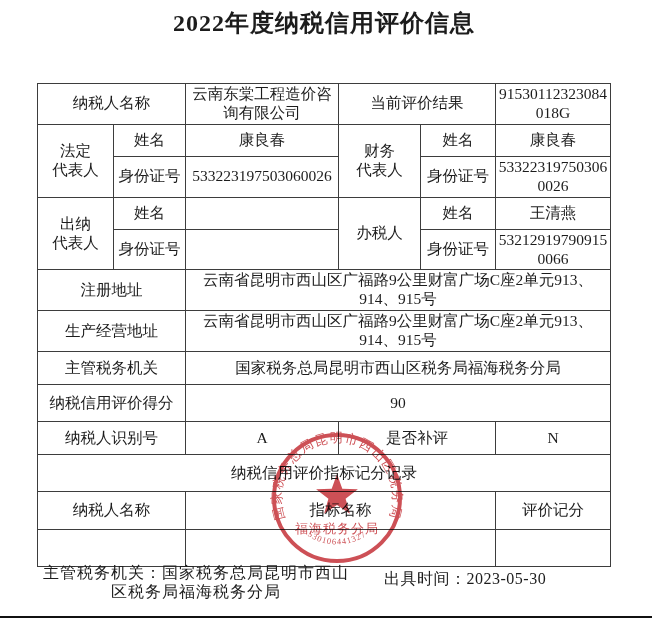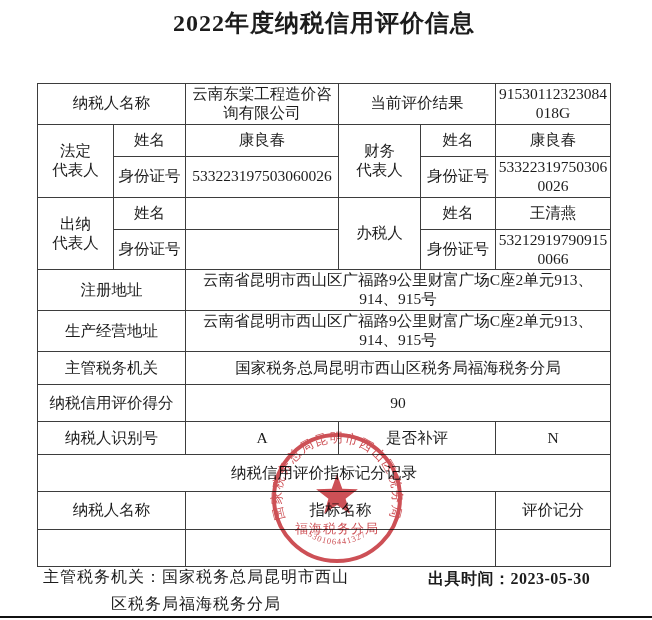--- a/index.html
+++ b/index.html
@@ -39,29 +39,28 @@
   tr.h38 { height: 38px; }
   tr.h37 { height: 37px; }
   tr.h33 { height: 33px; }
   td.num { word-break: break-all; }
   .footer-left {
     position: absolute;
     left: 40px; top: 563px; width: 312px;
     text-align: center;
     font-size: 16px;
     letter-spacing: 1px;
-    line-height: 27px;
+    line-height: 19px;
   }
   .footer-right {
     position: absolute;
-    left: 428px; top: 569px;
+    left: 384px; top: 569px;
     font-size: 16px;
     letter-spacing: 0.5px;
     white-space: nowrap;
-    font-weight: bold;
   }
   .bottom-rule {
     position: absolute;
     left: 0; top: 616px; width: 652px; height: 2px;
     background: #111111;
   }
   svg.seal {
     position: absolute;
     left: 267px; top: 428px;
     width: 140px; height: 140px;

